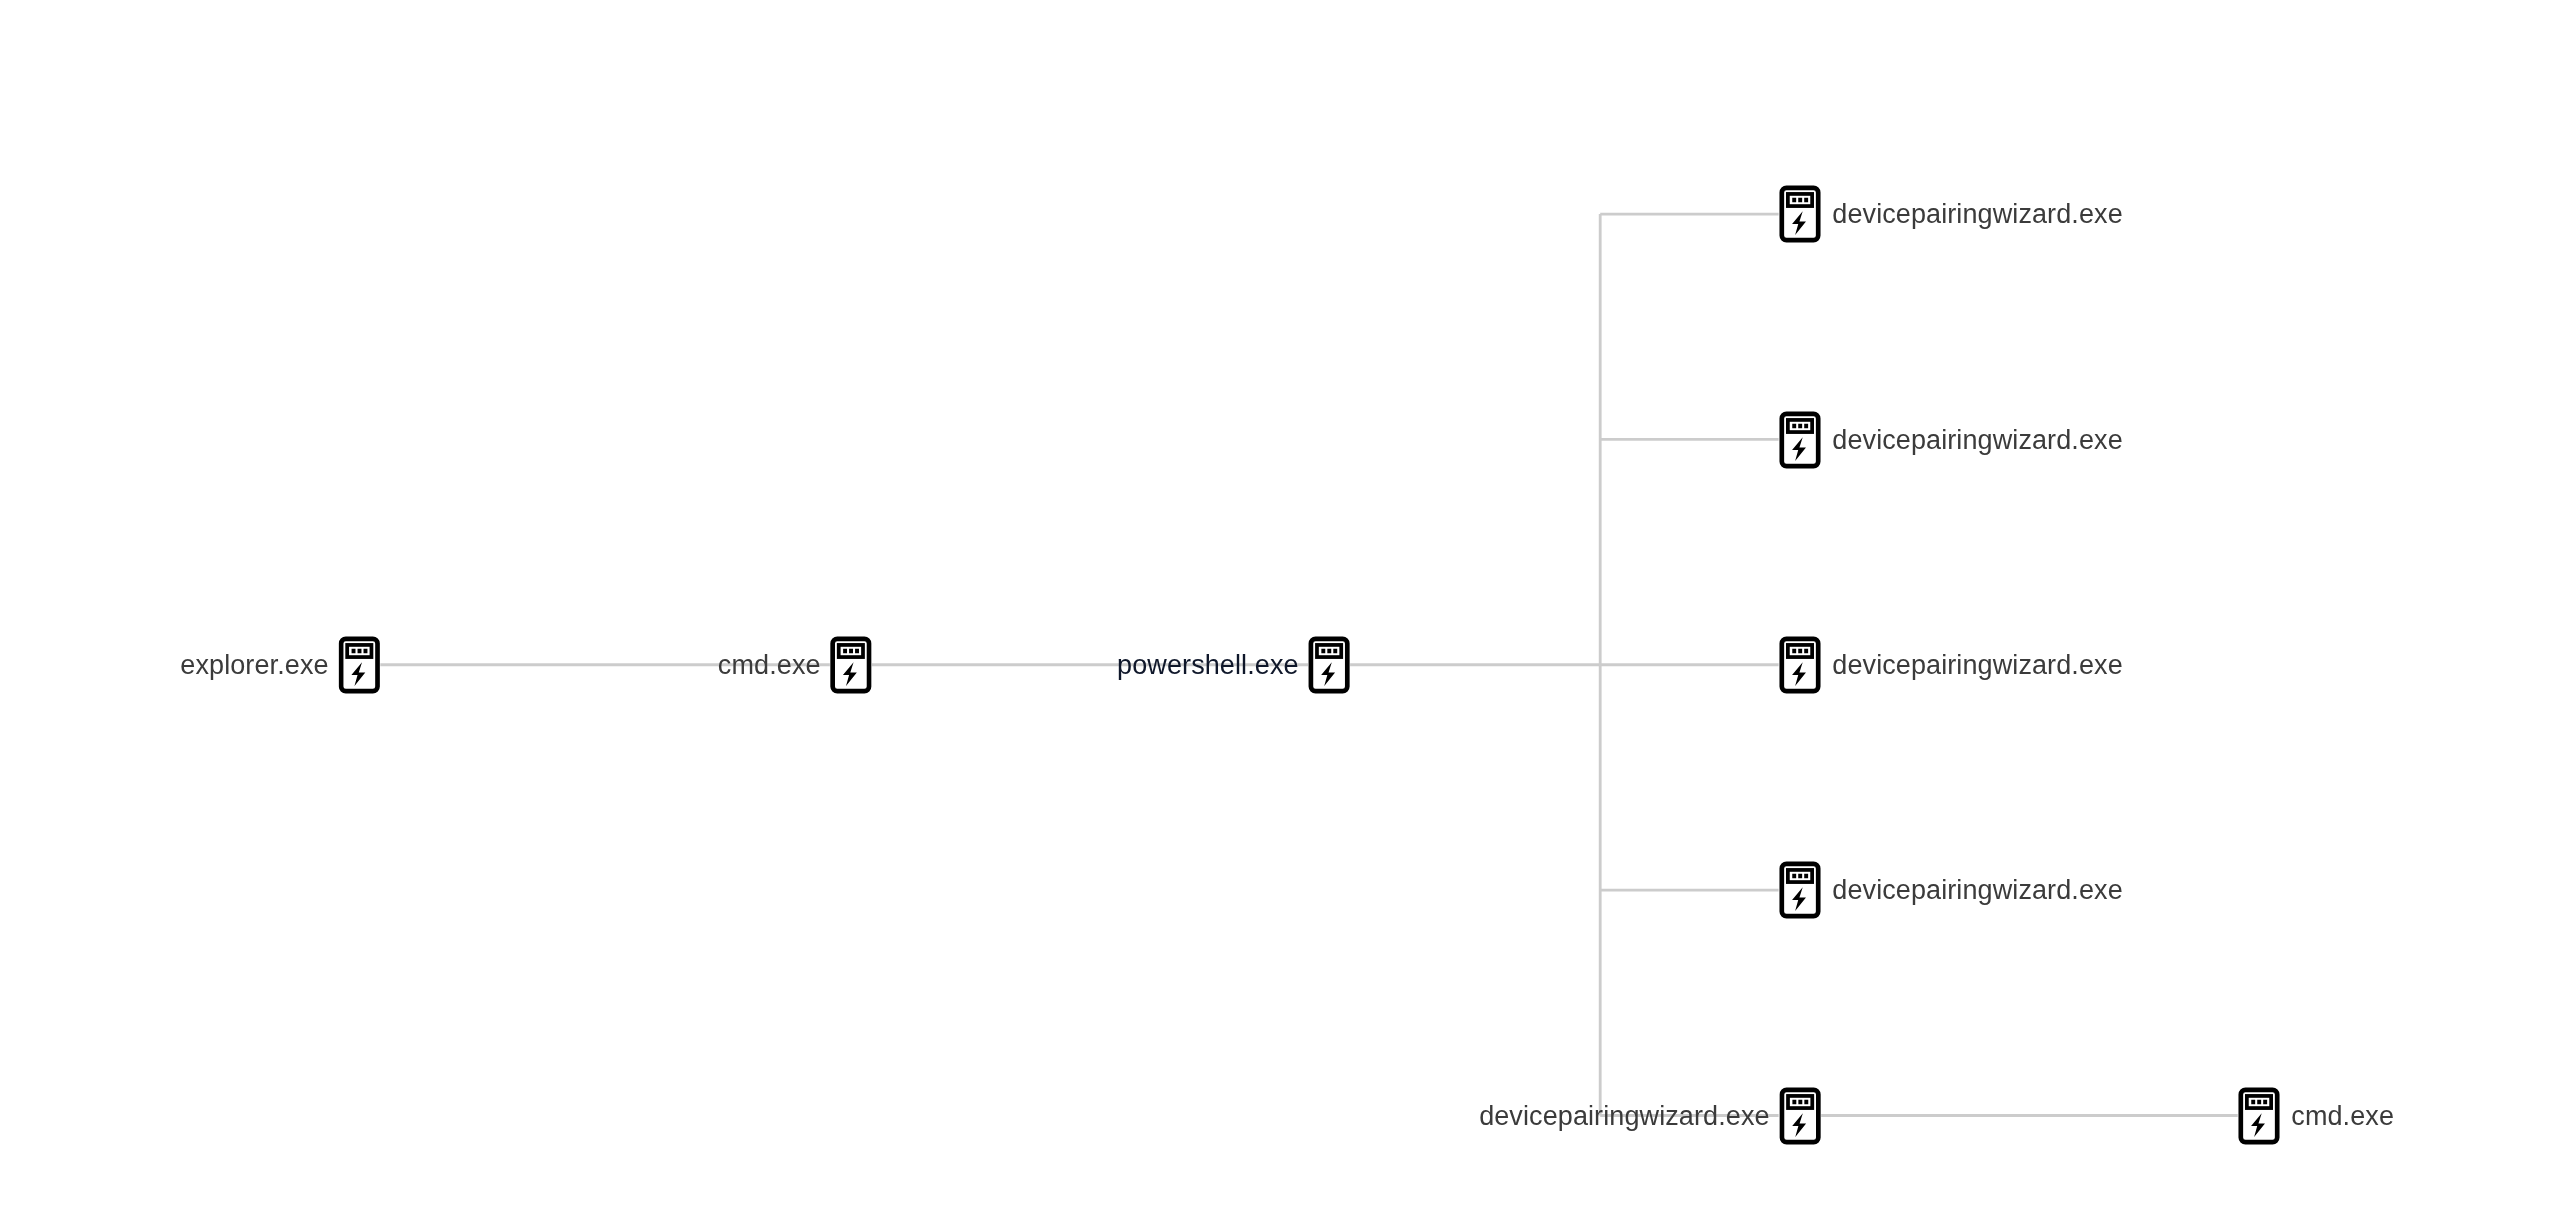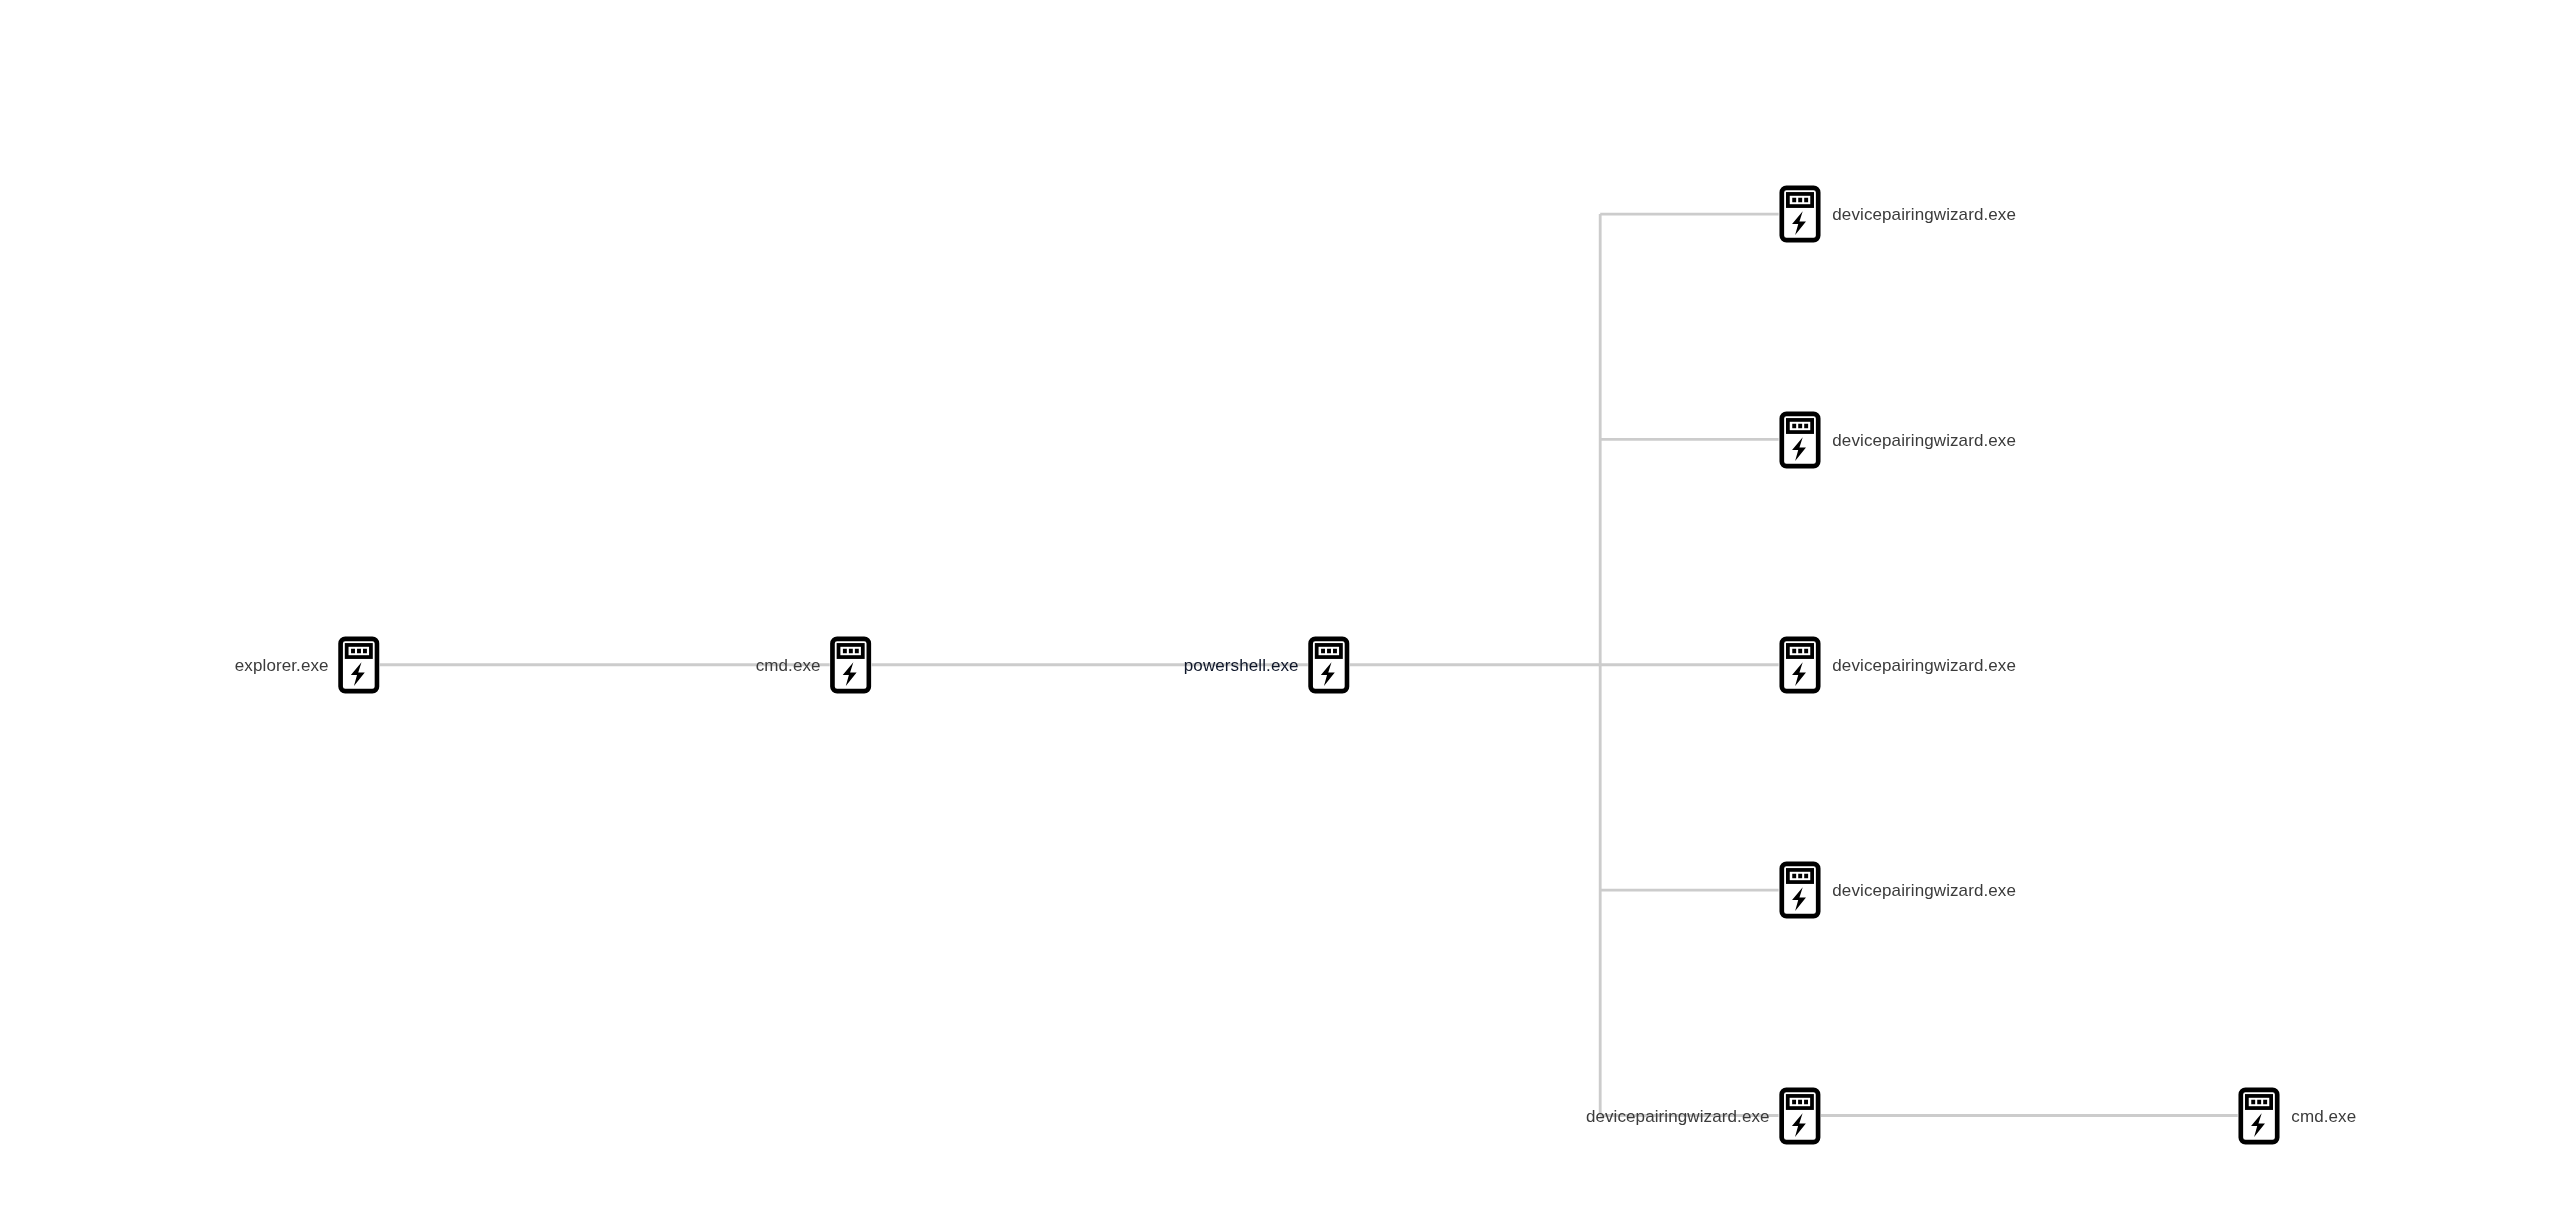--- a/index.html
+++ b/index.html
@@ -45,21 +45,21 @@
     
     transform: translate(-100%, -50%);
     flex-direction: row;
   }
   .node.label-right {
     transform: translate(0, -50%);
     flex-direction: row;
   }
 
   .node-label {
-    font-size: 17px;
+    font-size: 27px;
     color: #3b3b3b;
     letter-spacing: 0.1px;
     line-height: 1;
   }
   .label-left .node-label { margin-right: 9.4px; }
   .label-right .node-label { margin-left: 11.3px; }
 
   
   .node-icon {
     width: 42px;

